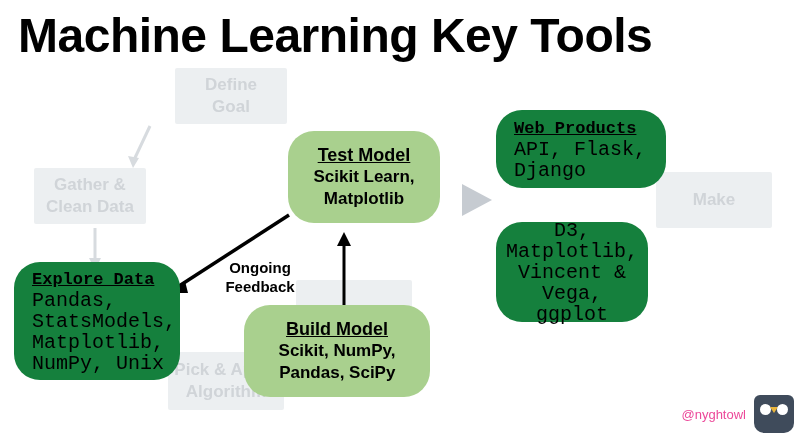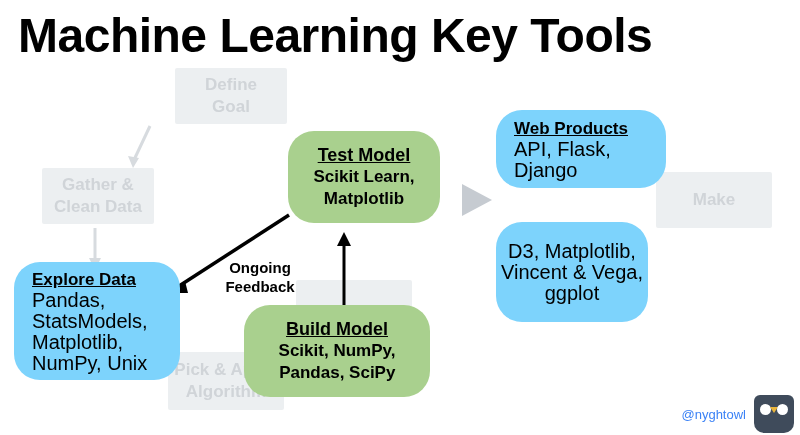--- a/index.html
+++ b/index.html
@@ -46,21 +46,21 @@
   .node {
     position: absolute;
     border-radius: 26px;
     display: flex;
     flex-direction: column;
     align-items: center;
     justify-content: center;
     text-align: center;
     color: #000000;
   }
-  .node.blue  { background: #7dd3fc; }
+  .node.blue  { background: #15803d; font-family: Liberation Mono, monospace; }
   .node.green { background: #a9d08e; }
   .node .hd {
     font-weight: bold;
     text-decoration: underline;
     font-size: 17px;
     line-height: 21px;
   }
   .node .bd {
     font-size: 20px;
     line-height: 21px;
@@ -99,21 +99,21 @@
     width: 190px;
     display: flex;
     align-items: center;
     justify-content: flex-end;
     gap: 8px;
     padding-right: 6px;
     box-sizing: border-box;
   }
   #handle {
     font-size: 13px;
-    color: #3b82f6;
+    color: #ec4899;
   }
   #owl {
     width: 40px;
     height: 38px;
     background: #3f4b5b;
     border-radius: 6px 6px 10px 10px;
     position: relative;
   }
   #owl:before, #owl:after {
     content: "";
@@ -142,21 +142,21 @@
 
   <div id="title">Machine Learning Key Tools</div>
 
   <div class="ghost-box" style="left:175px; top:68px; width:112px; height:56px;">
     <div>
       <span>Define</span>
       <span>Goal</span>
     </div>
   </div>
 
-  <div class="ghost-box" style="left:42px; top:168px; width:112px; height:56px;">
+  <div class="ghost-box" style="left:34px; top:168px; width:112px; height:56px;">
     <div>
       <span>Gather &amp;</span>
       <span>Clean Data</span>
     </div>
   </div>
 
   <div class="ghost-box" style="left:168px; top:352px; width:116px; height:58px;">
     <div>
       <span>Pick &amp; Apply</span>
       <span>Algorithm</span>

